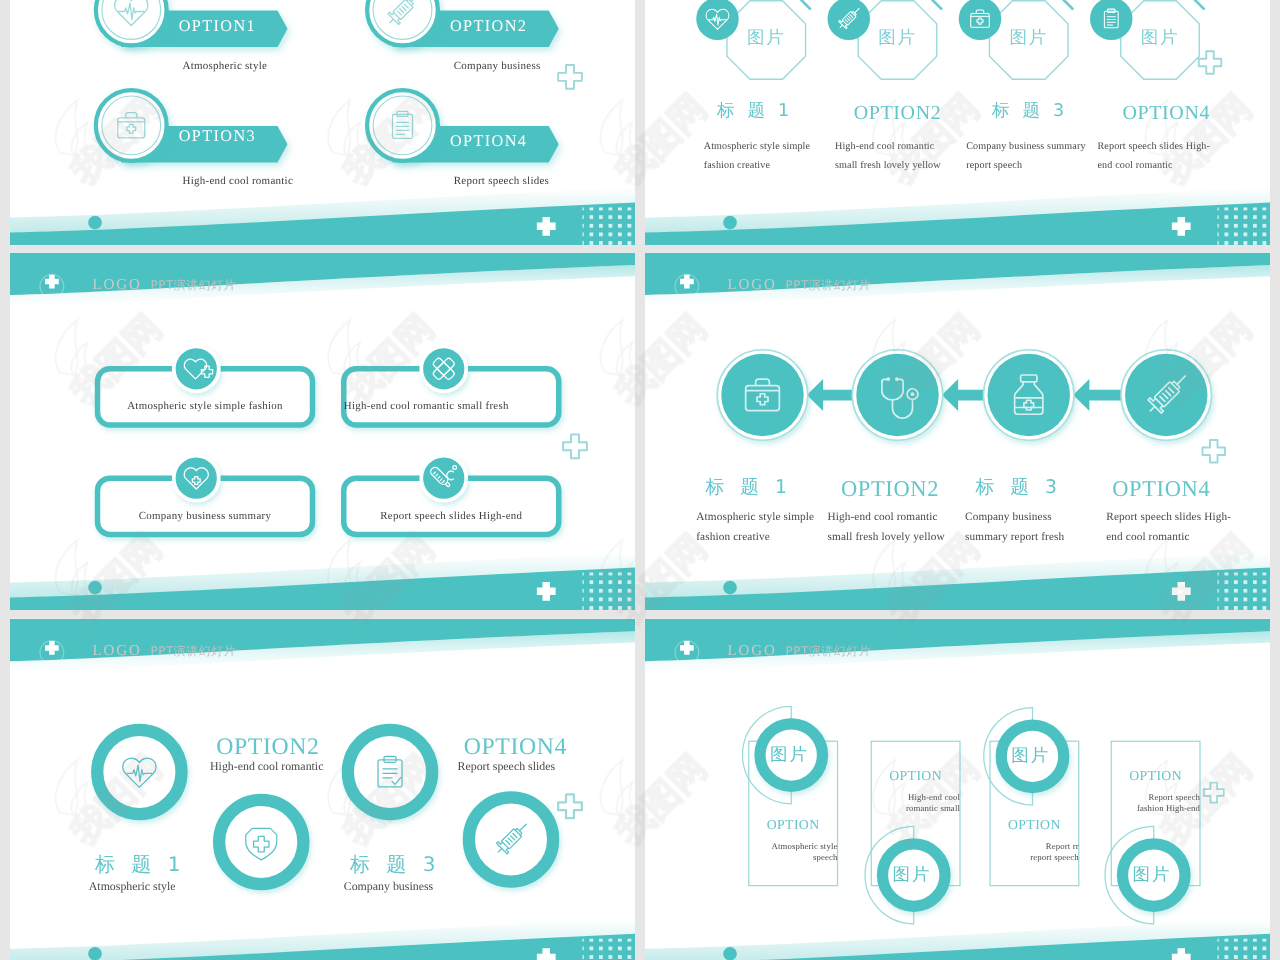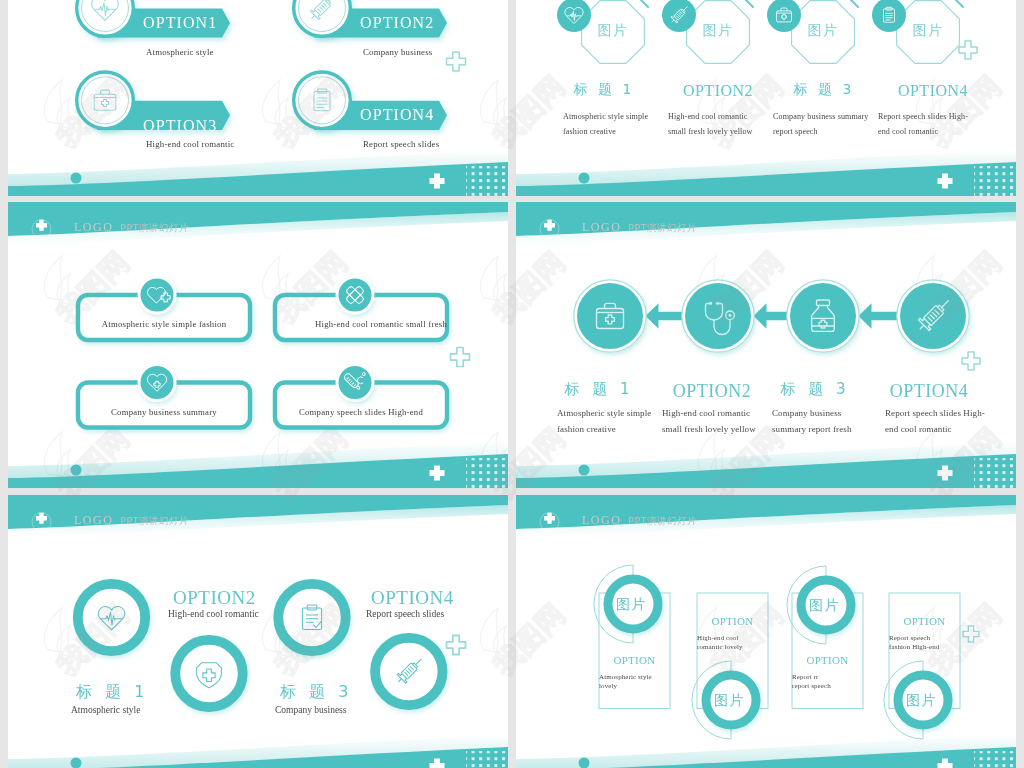--- a/index.html
+++ b/index.html
@@ -13,41 +13,41 @@
 .s1{left:0;top:-90px}    .s2{left:508px;top:-90px}
 .s3{left:0;top:202px}    .s4{left:508px;top:202px}
 .s5{left:0;top:495px}    .s6{left:508px;top:495px}
 svg.layer{position:absolute;left:0;top:0;width:500px;height:286px}
 .txt{position:absolute;white-space:nowrap;line-height:1.35}
 .logo{position:absolute;left:66px;top:19px;font-size:12px;letter-spacing:1.5px;
       color:#c9c9c9;white-space:nowrap;line-height:1}
 .logo .cn{font-size:9.5px;letter-spacing:.5px;margin-left:7px;
       font-family:"DejaVu Sans",sans-serif;color:#c0c0c0}
 
-.s1 .bnr-label{color:#ffffff;font-size:16px;letter-spacing:1.1px}
+.s1 .bnr-label{color:#ffffff;font-size:13px;letter-spacing:1.1px}
 .s1 .cap{color:#3f3f3f;font-size:8.8px;letter-spacing:.2px}
 
 .s2 .oct-photo{color:#7fd0d4;font-size:14px;font-family:"DejaVu Sans",sans-serif;letter-spacing:1.5px}
 .s2 .oct-title{color:#63c6cb;font-size:16px;letter-spacing:.5px}
 .s2 .oct-title.cn{font-family:"DejaVu Sans",sans-serif;font-size:14px;letter-spacing:3px}
 .s2 .oct-desc{color:#4a4a4a;font-size:8.1px;letter-spacing:.1px}
 
 .s3 .box-txt{color:#3f3f3f;font-size:8.7px;letter-spacing:.25px}
 
 .s4 .p-title{color:#63c6cb;font-size:18px;letter-spacing:.5px}
 .s4 .p-title.cn{font-family:"DejaVu Sans",sans-serif;font-size:15px;letter-spacing:4px}
 .s4 .p-desc{color:#4a4a4a;font-size:9px;letter-spacing:.1px}
 
 .s5 .r-title{color:#63c6cb;font-size:19px;letter-spacing:.5px}
 .s5 .r-title.cn{font-family:"DejaVu Sans",sans-serif;font-size:16px;letter-spacing:4px}
 .s5 .r-desc{color:#4a4a4a;font-size:9.5px}
 
 .s6 .p6-photo{color:#5cc3c8;font-size:14px;font-family:"DejaVu Sans",sans-serif;letter-spacing:1.5px}
 .s6 .p6-title{color:#63c6cb;font-size:11px;letter-spacing:.3px}
-.s6 .p6-desc{color:#4a4a4a;font-size:7px;text-align:left;letter-spacing:.1px}
+.s6 .p6-desc{color:#4a4a4a;font-size:7px;text-align:right;letter-spacing:.1px}
 </style>
 </head>
 <body>
 
 <svg width="0" height="0" style="position:absolute" aria-hidden="true">
 <defs>
 <linearGradient id="fadeT" x1="0" y1="0" x2="0" y2="1">
   <stop offset="0" stop-color="#a6e2e2" stop-opacity="0.85"></stop>
   <stop offset="1" stop-color="#d8f4f4" stop-opacity="0"></stop>
 </linearGradient>
@@ -131,21 +131,21 @@
           <rect x="10" y="9" width="20" height="24" rx="1.5" fill="none" stroke="#9bd9da" stroke-width="1.3"></rect>
           <rect x="14.5" y="6" width="11" height="5" rx="1.2" fill="none" stroke="#9bd9da" stroke-width="1.3"></rect>
           <path d="M14,17 H26 M14,21 H26 M14,25 H26 M14,29 H22" fill="none" stroke="#9bd9da" stroke-width="1.3" stroke-linecap="round"></path>
         </g>
   <path d="M444.8333333333333,142.0 H451.1666666666667 V148.33333333333334 H457.5 V154.66666666666666 H451.1666666666667 V161.0 H444.8333333333333 V154.66666666666666 H438.5 V148.33333333333334 H444.8333333333333 Z" fill="none" stroke="#9bd9da" stroke-width="1.5" stroke-linejoin="round"></path>
 </svg>
 <div class="txt bnr-label" style="left:135px;top:102px">OPTION1</div>
 <div class="txt cap" style="left:138px;top:137px">Atmospheric style</div>
 <div class="txt bnr-label" style="left:352px;top:102px">OPTION2</div>
 <div class="txt cap" style="left:355px;top:137px">Company business</div>
-<div class="txt bnr-label" style="left:135px;top:205px">OPTION3</div>
+<div class="txt bnr-label" style="left:135px;top:190px">OPTION3</div>
 <div class="txt cap" style="left:138px;top:229.3px">High-end cool romantic</div>
 <div class="txt bnr-label" style="left:352px;top:194.3px">OPTION4</div>
 <div class="txt cap" style="left:355px;top:229.3px">Report speech slides</div>
 
 </div>
 <div class="slide s2">
 <svg class="layer" viewBox="0 0 500 286">
   <path d="M0,34 C90,32 250,20 500,10 V19 C250,29 90,41 0,43 Z" fill="url(#fadeT)"></path>
   <path d="M0,0 H500 V10 C250,20 90,32 0,34 Z" fill="#4cc1c1"></path>
   <circle cx="33.5" cy="27" r="9.5" fill="none" stroke="#ffffff" stroke-opacity="0.30" stroke-width="1"></circle>
@@ -270,23 +270,23 @@
             <rect x="11.5" y="3" width="11" height="26" rx="5.5" fill="none" stroke="#ffffff" stroke-width="1.6"></rect>
             <path d="M14,9 h3.2 M14,13 h3.2 M14,17 h3.2 M14,21 h3.2 M14,25 h3.2" stroke="#ffffff" stroke-width="1.6" stroke-linecap="round"></path>
             <path d="M15.2,29 v3.4 a1.8,1.8 0 0 0 3.6,0 V29" fill="none" stroke="#ffffff" stroke-width="1.6" stroke-linejoin="round"></path>
           </g>
           <circle cx="34" cy="6.5" r="2.4" fill="none" stroke="#ffffff" stroke-width="1.6"></circle>
           <path d="M32.4,12 a5.4,5.4 0 1 0 0,9" fill="none" stroke="#ffffff" stroke-width="1.6" stroke-linecap="round"></path>
         </g>
   <path d="M448.8333333333333,145.5 H455.1666666666667 V151.83333333333334 H461.5 V158.16666666666666 H455.1666666666667 V164.5 H448.8333333333333 V158.16666666666666 H442.5 V151.83333333333334 H448.8333333333333 Z" fill="none" stroke="#9bd9da" stroke-width="1.6" stroke-linejoin="round"></path>
 </svg>
 <div class="txt box-txt" style="left:70px;top:117px;width:172px;text-align:center">Atmospheric style simple fashion</div>
-<div class="txt box-txt" style="left:267px;top:117px;width:172px;text-align:right">High-end cool romantic small fresh</div>
+<div class="txt box-txt" style="left:267px;top:117px;width:172px;text-align:left">High-end cool romantic small fresh</div>
 <div class="txt box-txt" style="left:70px;top:204.5px;width:172px;text-align:center">Company business summary</div>
-<div class="txt box-txt" style="left:267px;top:204.5px;width:172px;text-align:center">Company speech slides High-end</div>
+<div class="txt box-txt" style="left:267px;top:204.5px;width:172px;text-align:center">Report speech slides High-end</div>
 <div class="logo"><span>LOGO</span><span class="cn">PPT演讲幻灯片</span></div>
 </div>
 <div class="slide s4">
 <svg class="layer" viewBox="0 0 500 286">
   <path d="M0,34 C90,32 250,20 500,10 V19 C250,29 90,41 0,43 Z" fill="url(#fadeT)"></path>
   <path d="M0,0 H500 V10 C250,20 90,32 0,34 Z" fill="#4cc1c1"></path>
   <circle cx="33.5" cy="27" r="9.5" fill="none" stroke="#ffffff" stroke-opacity="0.30" stroke-width="1"></circle>
   <path d="M31.3,17.8 h4.4 v3.3 h3.3 v4.4 h-3.3 v3.3 h-4.4 v-3.3 h-3.3 v-4.4 h3.3 z" fill="#ffffff"></path>
   <path d="M0,264 C120,262 320,248 500,240 V254 C320,262 120,276 0,278 Z" fill="url(#fadeB)"></path>
   <path d="M0,276 C120,274 320,260 500,252 V286 H0 Z" fill="#4cc1c1"></path>
@@ -451,25 +451,25 @@
   <path d="M407,179 V166 A39,39 0 0 0 407,244 V231" fill="none" stroke="#9bd9da" stroke-width="1"></path>
   <rect x="373" y="98" width="71" height="115.5" fill="none" stroke="#9bd9da" stroke-width="1"></rect>
   <g filter="url(#sh2)">
           <circle cx="407" cy="205" r="25" fill="#ffffff" stroke="#4cc1c1" stroke-width="9"></circle>
         </g>
   <path d="M452.3333333333333,131.0 H457.6666666666667 V136.33333333333334 H463.0 V141.66666666666666 H457.6666666666667 V147.0 H452.3333333333333 V141.66666666666666 H447.0 V136.33333333333334 H452.3333333333333 Z" fill="none" stroke="#9bd9da" stroke-width="1.4" stroke-linejoin="round"></path>
 </svg>
 <div class="txt p6-photo" style="left:100px;top:100px">图片</div>
 <div class="txt p6-title" style="left:83px;top:158px;width:71px;text-align:center">OPTION</div>
 <div class="txt p6-desc" style="left:83px;top:177.5px;width:71px">Atmospheric style</div>
-<div class="txt p6-desc" style="left:83px;top:186.5px;width:71px">lovely</div>
+<div class="txt p6-desc" style="left:83px;top:186.5px;width:71px">speech</div>
 <div class="txt p6-photo" style="left:198px;top:196px">图片</div>
 <div class="txt p6-title" style="left:181px;top:119px;width:71px;text-align:center">OPTION</div>
 <div class="txt p6-desc" style="left:181px;top:138.5px;width:71px">High-end cool</div>
-<div class="txt p6-desc" style="left:181px;top:147.5px;width:71px">romantic lovely</div>
+<div class="txt p6-desc" style="left:181px;top:147.5px;width:71px">romantic small</div>
 <div class="txt p6-photo" style="left:293px;top:101px">图片</div>
 <div class="txt p6-title" style="left:276px;top:158px;width:71px;text-align:center">OPTION</div>
 <div class="txt p6-desc" style="left:276px;top:177.5px;width:71px">Report rr</div>
 <div class="txt p6-desc" style="left:276px;top:186.5px;width:71px">report speech</div>
 <div class="txt p6-photo" style="left:390px;top:196px">图片</div>
 <div class="txt p6-title" style="left:373px;top:119px;width:71px;text-align:center">OPTION</div>
 <div class="txt p6-desc" style="left:373px;top:138.5px;width:71px">Report speech</div>
 <div class="txt p6-desc" style="left:373px;top:147.5px;width:71px">fashion High-end</div>
 <div class="logo"><span>LOGO</span><span class="cn">PPT演讲幻灯片</span></div>
 </div>

